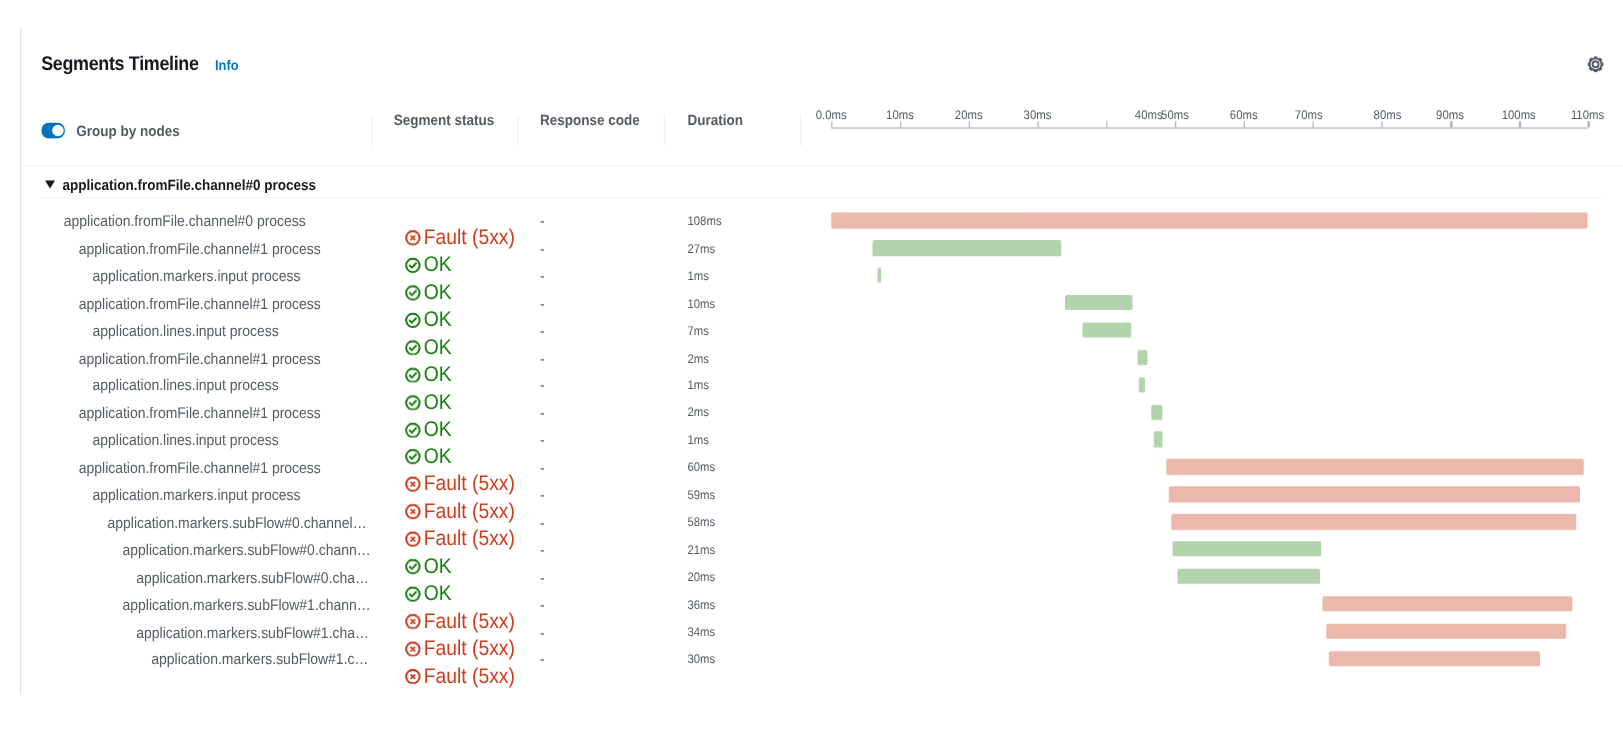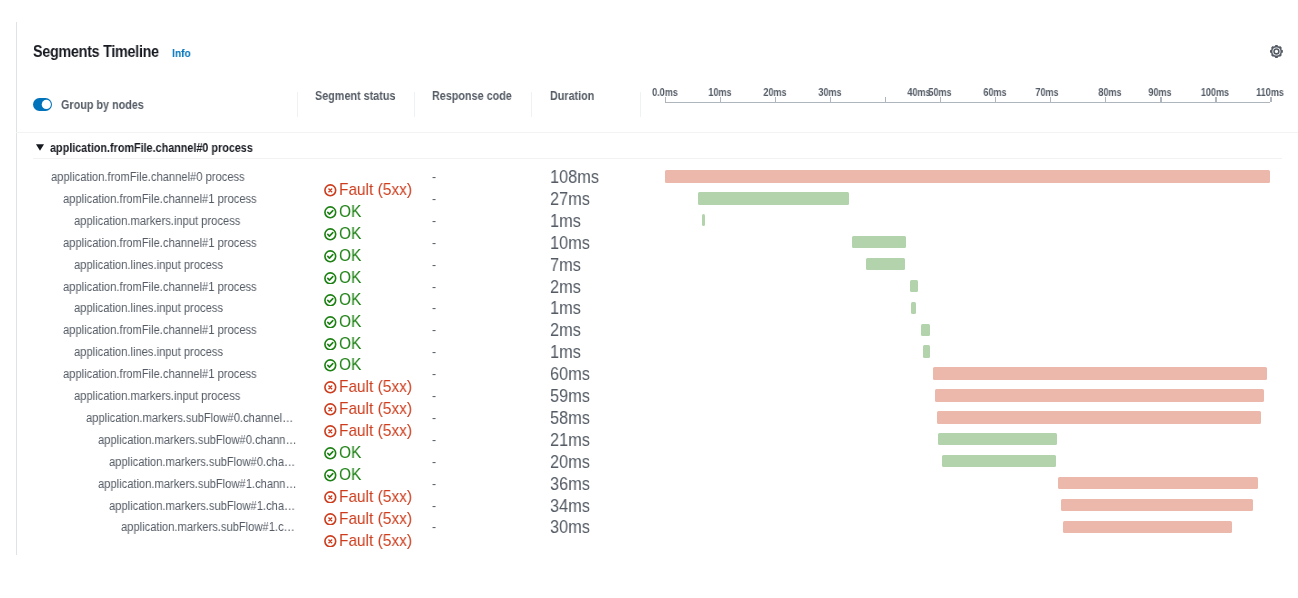--- a/index.html
+++ b/index.html
@@ -27,21 +27,21 @@
   .vdiv { position:absolute; top:7px; width:1px; height:25.3px; background:#eff2f2; }
 
   .toggle { position:absolute; left:17.1px; top:12.9px; width:19px; height:12.9px;
             cursor:pointer; line-height:0; }
   .toggle svg { display:block; }
   .toggle-label { position:absolute; left:44.8px; top:14px; font-size:11.9px; font-weight:700;
                   color:#545b64; line-height:12px; }
 
   .axis { position:absolute; left:0; top:85px; width:1298px; height:47px; }
   .axis-tick-label { position:absolute; top:3.1px; font-size:10px;
-                     color:#545c66; line-height:10px; white-space:nowrap;font-weight:bold; }
+                     color:#545c66; line-height:10px; white-space:nowrap; }
   .axis-line { position:absolute; top:17.1px; height:1.3px; background:var(--axis, #aeb5bd); }
   .axis-tick { position:absolute; top:12.0px; width:1.3px; height:5.4px; background:var(--axis, #aeb5bd); }
 
   .group-head { position:absolute; left:33px; top:136.3px; width:1249px; height:23px;
                 border-bottom:1px solid #f1f3f3; }
   .caret { position:absolute; left:3.4px; top:7.8px; width:8px; height:7px; line-height:0; }
   .caret svg { display:block; }
   .group-label { position:absolute; left:17.4px; top:5.3px; font-size:11.9px; font-weight:700;
                  color:#16191f; line-height:13px; white-space:nowrap; }
 
@@ -52,21 +52,21 @@
                white-space:nowrap; overflow:hidden; }
   .cell-name .sx { max-width:none; overflow:hidden; text-overflow:ellipsis; display:block; }
   .cell-status { position:absolute; left:324px; top:1.3px; height:21.9px; line-height:21.9px;
                  font-size:17px; white-space:nowrap;margin-top:12px; }
   .cell-status svg { vertical-align:-1.6px; }
   .st-ok { color:var(--ok, #1c8013); }
   .st-fault { color:var(--fault, #cd3c1c); }
   .cell-code { position:absolute; left:432.1px; top:1px; height:21.9px; line-height:21.9px;
                font-size:12.3px; color:#545b64; }
   .cell-dur { position:absolute; left:550.3px; top:1px; height:21.9px; line-height:21.9px;
-              font-size:18px; color:#545b64; }
+              font-size:10px; color:#545b64; }
   .bar { position:absolute; top:4.3px; height:12.4px; border-radius:1.5px; }
   .bar-ok { background:var(--bar-ok, #b2d3ac); }
   .bar-fault { background:var(--bar-fault, #edb8ac); }
 </style>
 </head>
 <body>
 
 <div class="panel">
   <div class="panel-rule"></div>
 

